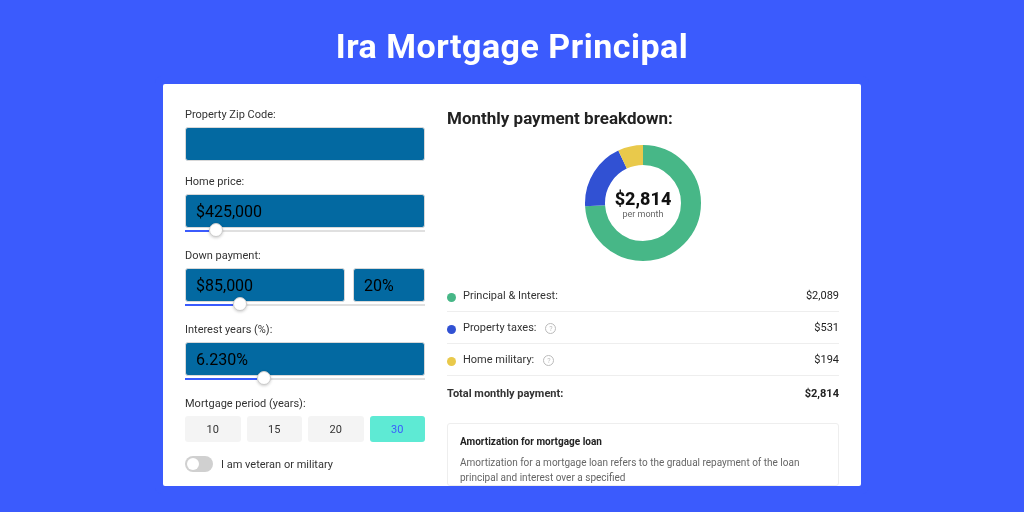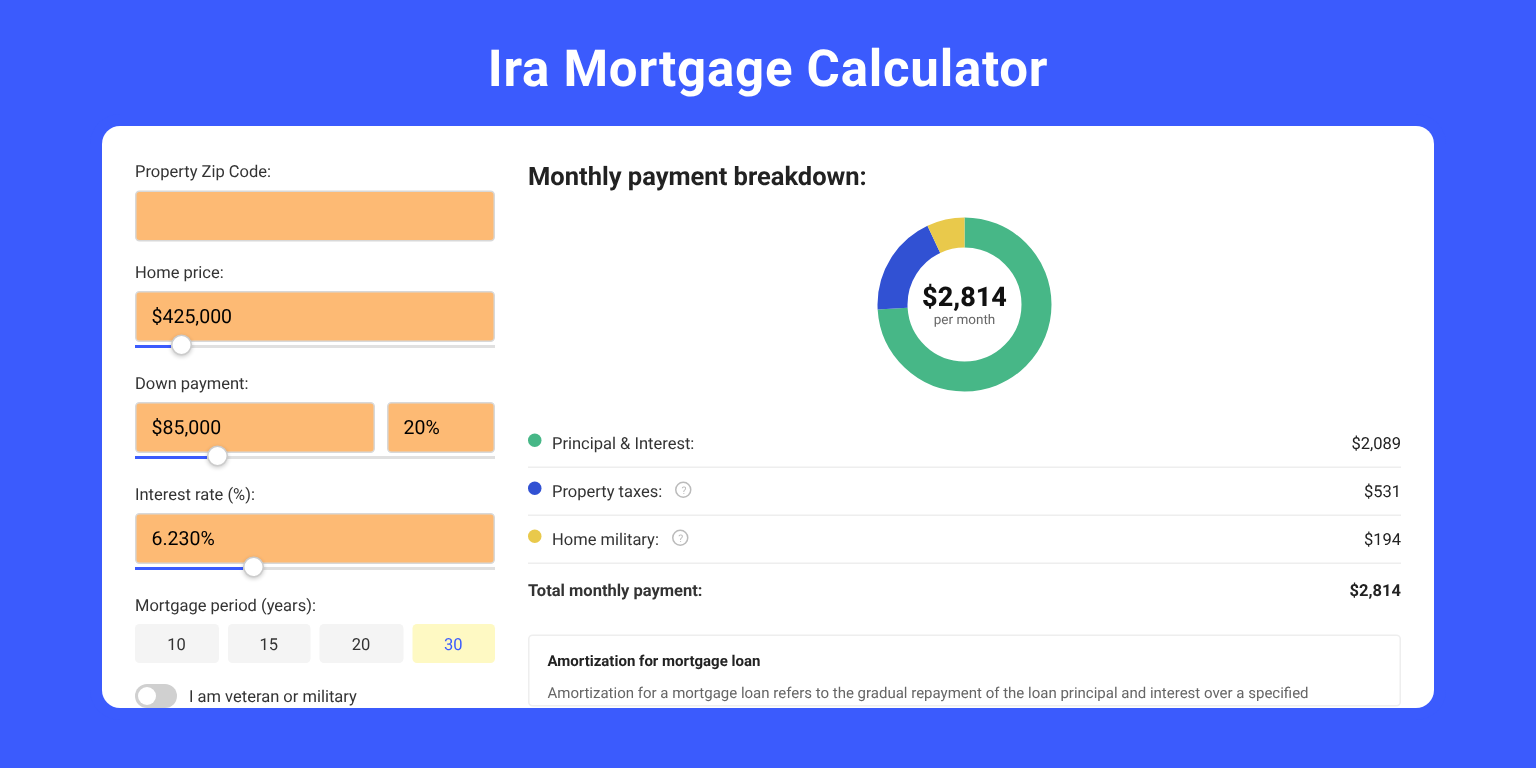--- a/index.html
+++ b/index.html
@@ -1,58 +1,58 @@
 <!DOCTYPE html>
 <html><head>
 <meta charset="utf-8">
 <style>
 *{box-sizing:border-box;margin:0;padding:0;font-family:-apple-system,BlinkMacSystemFont,"Segoe UI",Roboto,Helvetica,Arial,sans-serif}
 body{background:#3b5bfd;width:1024px;height:512px;overflow:hidden}
 .page-title{color:#fff;font-size:34px;font-weight:700;text-align:center;padding:26px 0 18px 0;letter-spacing:.5px}
-.card{background:#fff;width:888px;margin:0 auto;border-radius:12px;display:flex;box-shadow:0 0 0 8px #3b5bfd;padding:24px 22px 0 22px;gap:22px}
+.card{background:#fff;width:698px;margin:0 auto;border-radius:2px;display:flex;box-shadow:0 0 0 8px #3b5bfd;padding:24px 22px 0 22px;gap:22px}
 .left{width:240px;flex-shrink:0}
 .right{flex:1}
 .field-label{font-size:11px;color:#333;margin-bottom:6px;display:block}
-.text-input{width:100%;border:1px solid #d8d8d8;border-radius:3px;height:34px;font-size:13px;padding:0 10px;background:#fdba74;outline:none}
+.text-input{width:100%;border:1px solid #d8d8d8;border-radius:3px;height:34px;font-size:16px;padding:0 10px;background:#0369a1;outline:none}
 .field{margin-bottom:14px}
 .slider-wrap{position:relative;height:8px;margin-top:-1px}
 .slider-track{height:2px;background:#e0e0e0;position:absolute;top:3px;left:0;right:0}
 .slider-fill{height:2px;background:#3b5bfd;position:absolute;top:3px;left:0}
 .slider-thumb{width:14px;height:14px;border-radius:50%;background:#fff;border:1px solid #ccc;box-shadow:0 1px 3px rgba(0,0,0,.2);position:absolute;top:-4px;cursor:grab}
 .dp-row{display:flex;gap:8px}
 .dp-row .text-input:first-child{flex:1}
 .dp-row .text-input:last-child{width:72px}
 .period-row{display:flex;gap:6px}
 .period-btn{flex:1;height:26px;border:none;background:#f4f4f4;color:#333;font-size:11px;font-weight:400;border-radius:3px;cursor:pointer}
-.period-btn.active{background:#fef9c3;color:#3b5bfd}
+.period-btn.active{background:#5eead4;color:#3b5bfd}
 .toggle-row{display:flex;align-items:center;gap:8px;}
 .toggle{width:28px;height:16px;border-radius:8px;background:#d0d0d0;position:relative;cursor:pointer}
 .toggle::after{content:"";position:absolute;width:12px;height:12px;border-radius:50%;background:#fff;top:2px;left:2px}
 .toggle-label{font-size:11px;color:#333}
 .section-title{font-size:17px;font-weight:700;color:#222;margin-bottom:8px}
 .donut-wrap{display:flex;justify-content:center;padding:6px 0 16px 0}
 .donut{position:relative;width:122px;height:122px}
 .donut svg{transform:rotate(-90deg)}
 .donut-center{position:absolute;top:0;left:0;right:0;bottom:0;display:flex;flex-direction:column;align-items:center;justify-content:center}
 .donut-value{font-size:18px;font-weight:800;color:#111}
 .donut-sub{font-size:9px;color:#666}
 .legend-row{display:flex;align-items:center;justify-content:space-between;padding:9px 0;border-bottom:1px solid #eee;font-size:11px}
 .legend-row.total{border-bottom:none;font-weight:700;padding-top:11px}
-.legend-left{display:flex;align-items:flex-start;gap:7px;color:#333}
+.legend-left{display:flex;align-items:flex-end;gap:7px;color:#333}
 .legend-dot{width:9px;height:9px;border-radius:50%}
 .legend-val{color:#222}
 .info-icon{width:11px;height:11px;border-radius:50%;border:1px solid #bbb;color:#bbb;font-size:7px;display:inline-flex;align-items:center;justify-content:center;margin-left:2px}
 .amort-box{border:1px solid #eee;border-radius:3px;padding:12px 12px 0 12px;margin-top:14px}
 .amort-title{font-size:10px;font-weight:700;color:#222;margin-bottom:8px}
 .amort-text{font-size:10px;color:#666;line-height:1.5}
 </style>
 </head>
 <body>
 
-<div class="page-title">Ira Mortgage Calculator</div>
+<div class="page-title">Ira Mortgage Principal</div>
 
 <div class="card">
   <div class="left">
 
     <div class="field">
       <label class="field-label">Property Zip Code:</label>
       <input class="text-input" value="" style="">
     </div>
 
     <div class="field">
@@ -72,21 +72,21 @@
         <input class="text-input" value="20%" style="">
       </div>
       <div class="slider-wrap">
         <div class="slider-track"></div>
         <div class="slider-fill" style="width:20%"></div>
         <div class="slider-thumb" style="left:20%"></div>
       </div>
     </div>
 
     <div class="field">
-      <label class="field-label">Interest rate (%):</label>
+      <label class="field-label">Interest years (%):</label>
       <input class="text-input" value="6.230%" style="">
       <div class="slider-wrap">
         <div class="slider-track"></div>
         <div class="slider-fill" style="width:30%"></div>
         <div class="slider-thumb" style="left:30%"></div>
       </div>
     </div>
 
     <div class="field">
       <label class="field-label">Mortgage period (years):</label>

